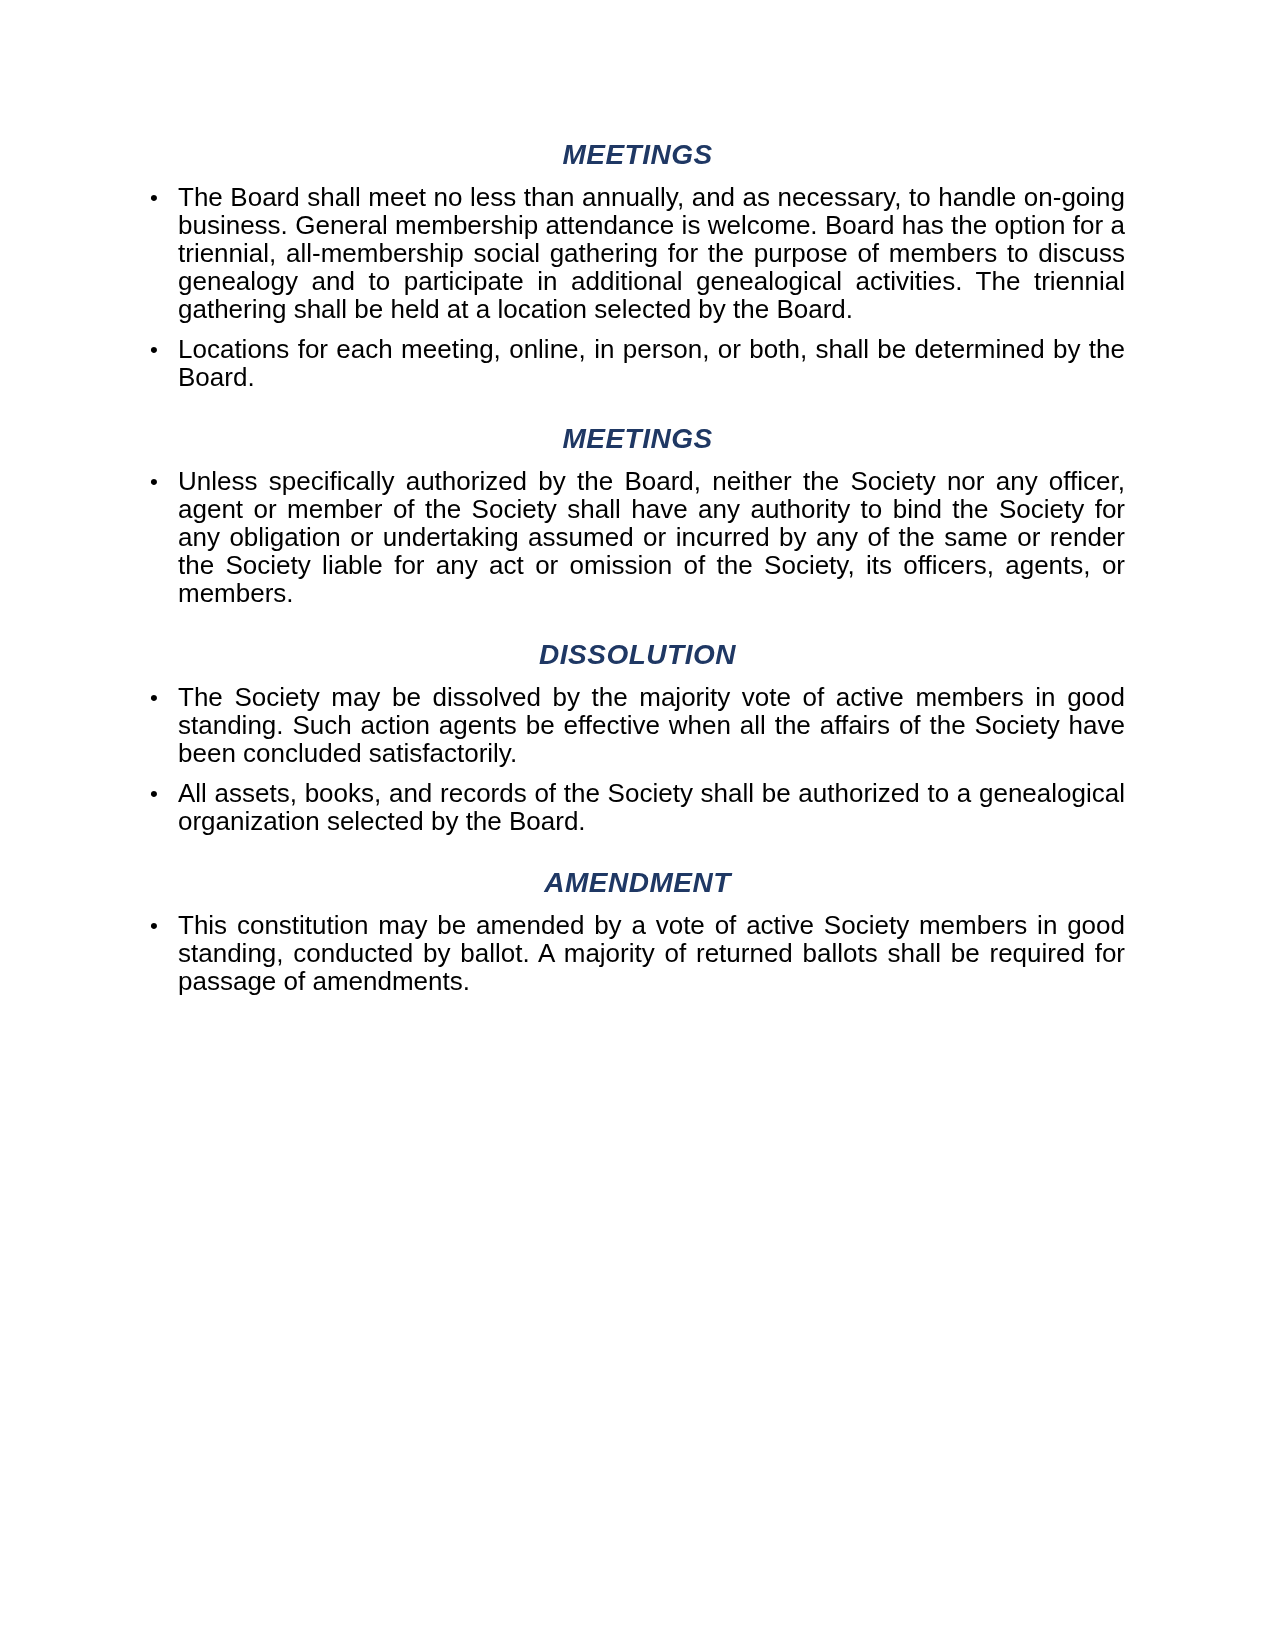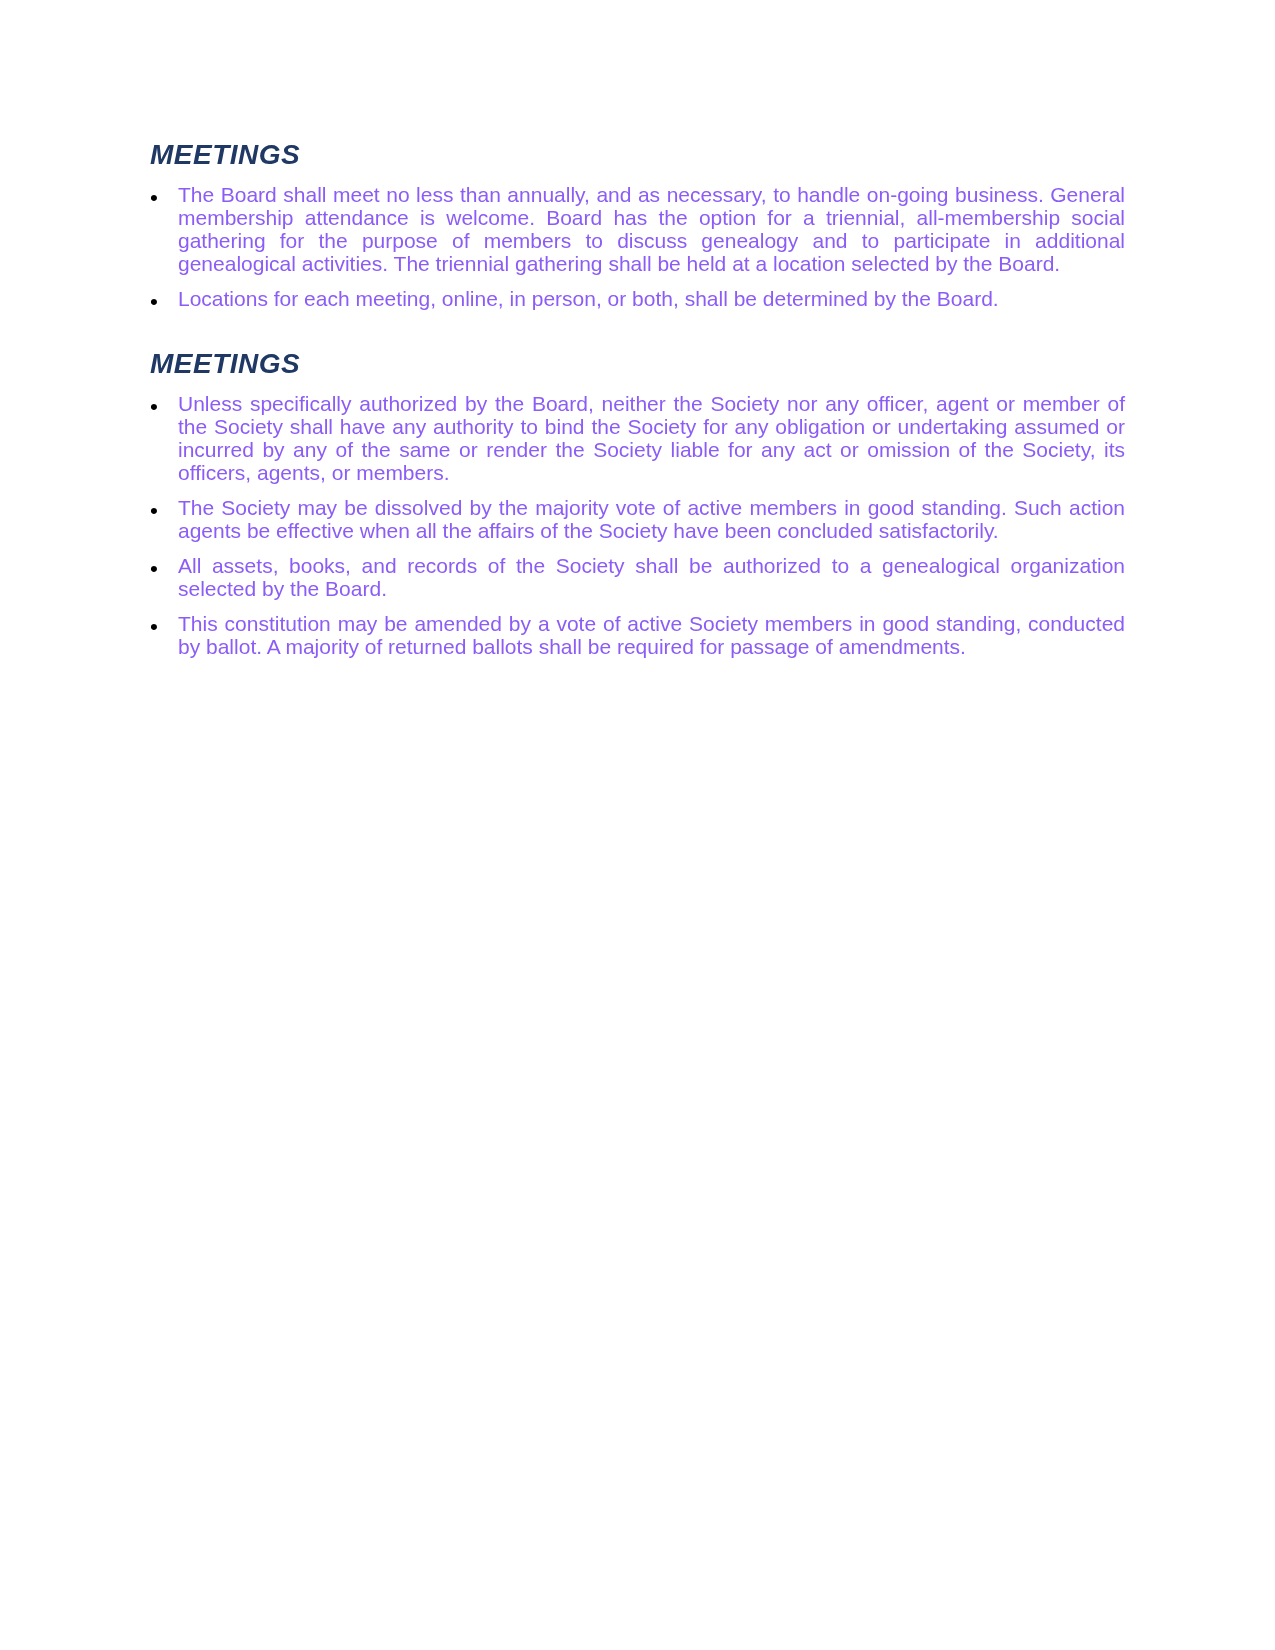--- a/index.html
+++ b/index.html
@@ -18,43 +18,43 @@
     font-family: "Liberation Sans", sans-serif;
     color: #000000;
     overflow: hidden;
   }
   .section-heading {
     margin: 30px 0 10px 0;
     font-size: 28px;
     line-height: 36px;
     font-weight: bold;
     font-style: italic;
-    text-align: left;
+    text-align: center;
     letter-spacing: 0.5px;
     color: var(--heading-color, #1f3864);
   }
   .section:first-child .section-heading {
     margin-top: 0;
   }
   .bullet-item {
     display: flex;
     margin: 0 0 12px 0;
   }
   .bullet-marker {
     flex: 0 0 28px;
     font-size: 22.5px;
     line-height: 29px;
     color: #000000;
   }
   .bullet-text {
     flex: 1;
-    font-size: 21px;
-    line-height: 23px;
+    font-size: 26px;
+    line-height: 28px;
     text-align: justify;
-    color: #8b5cf6;
+    color: #000000;
   }
 </style>
 </head>
 <body>
 
 <div class="page">
 
   <div class="section">
     <h2 class="section-heading">MEETINGS</h2>
     <div class="bullet-item">
@@ -69,30 +69,32 @@
 
   <div class="section">
     <h2 class="section-heading">MEETINGS</h2>
     <div class="bullet-item">
       <span class="bullet-marker">•</span>
       <div class="bullet-text">Unless specifically authorized by the Board, neither the Society nor any officer, agent or member of the Society shall have any authority to bind the Society for any obligation or undertaking assumed or incurred by any of the same or render the Society liable for any act or omission of the Society, its officers, agents, or members.</div>
     </div>
   </div>
 
   <div class="section">
+    <h2 class="section-heading">DISSOLUTION</h2>
     <div class="bullet-item">
       <span class="bullet-marker">•</span>
       <div class="bullet-text">The Society may be dissolved by the majority vote of active members in good standing. Such action agents be effective when all the affairs of the Society have been concluded satisfactorily.</div>
     </div>
     <div class="bullet-item">
       <span class="bullet-marker">•</span>
       <div class="bullet-text">All assets, books, and records of the Society shall be authorized to a genealogical organization selected by the Board.</div>
     </div>
   </div>
 
   <div class="section">
+    <h2 class="section-heading">AMENDMENT</h2>
     <div class="bullet-item">
       <span class="bullet-marker">•</span>
       <div class="bullet-text">This constitution may be amended by a vote of active Society members in good standing, conducted by ballot. A majority of returned ballots shall be required for passage of amendments.</div>
     </div>
   </div>
 
 </div>
 
 </body></html>

